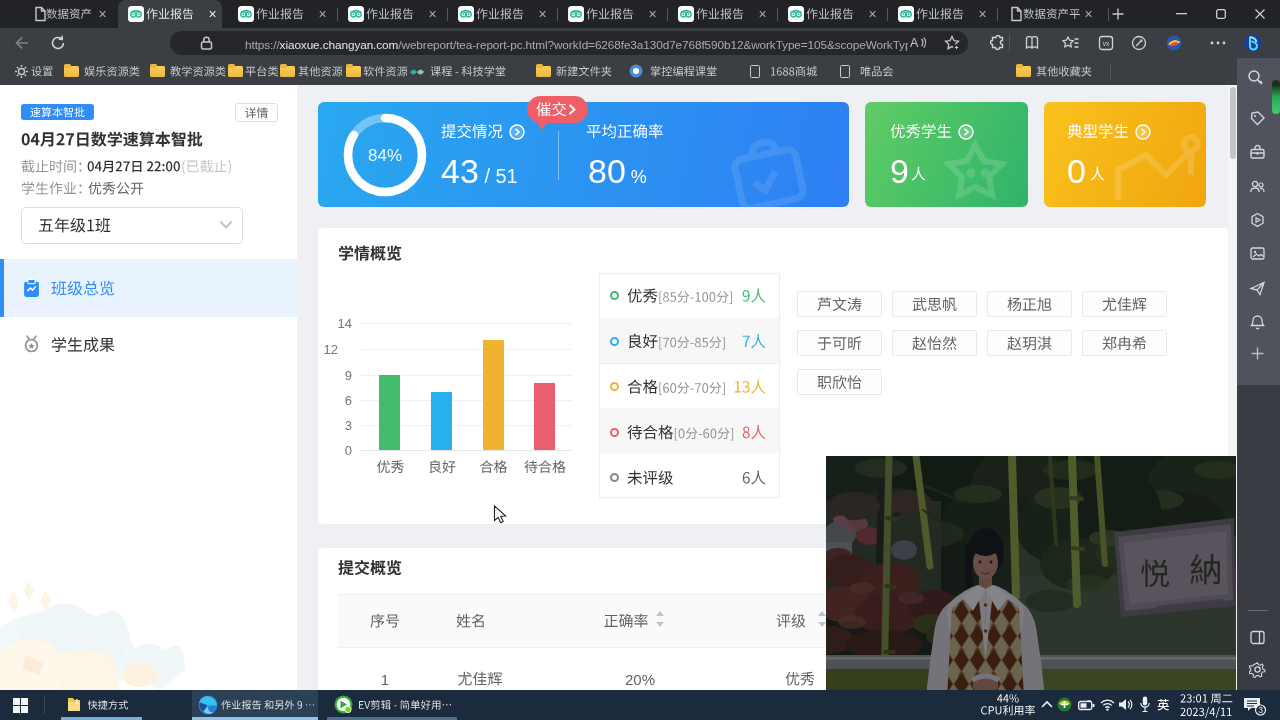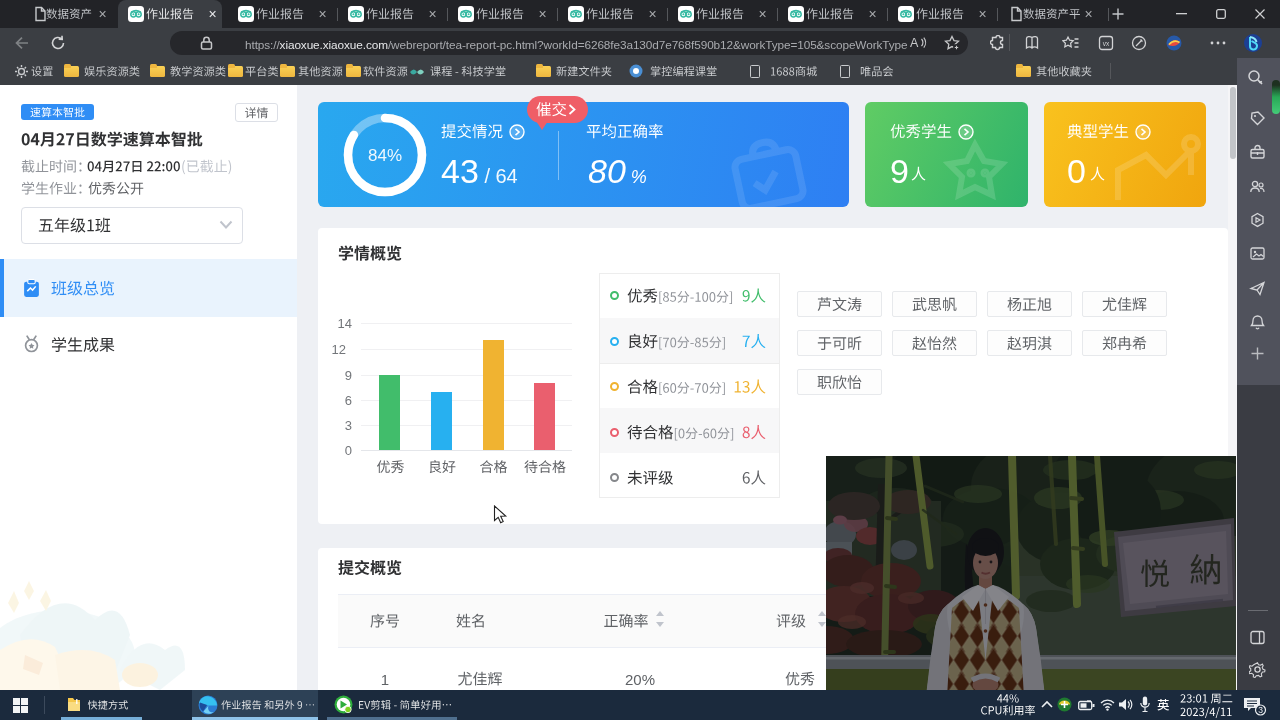--- a/index.html
+++ b/index.html
@@ -135,42 +135,42 @@
     <path d="M6.5 4.8 L10 8 L6.5 11.2" stroke="#fff" stroke-width="1.6" fill="none"></path>
   </svg>
 <svg class="abs" style="left:958px;top:124px" width="16" height="16" viewBox="0 0 16 16">
     <circle cx="8" cy="8" r="7" fill="rgba(255,255,255,0.2)" stroke="#fff" stroke-width="1.4"></circle>
     <path d="M6.5 4.8 L10 8 L6.5 11.2" stroke="#fff" stroke-width="1.6" fill="none"></path>
   </svg>
 <svg class="abs" style="left:1135px;top:124px" width="16" height="16" viewBox="0 0 16 16">
     <circle cx="8" cy="8" r="7" fill="rgba(255,255,255,0.2)" stroke="#fff" stroke-width="1.4"></circle>
     <path d="M6.5 4.8 L10 8 L6.5 11.2" stroke="#fff" stroke-width="1.6" fill="none"></path>
   </svg>
-<div class="bignum" style="left:441px;top:152px;">43<span style="font-size:20px;color:rgba(255,255,255,0.95)"> / 64</span></div>
-<div class="bignum" style="left:588px;top:152px;font-style:italic;">80<span style="font-size:18px;"> %</span></div>
+<div class="bignum" style="left:441px;top:152px;">43<span style="font-size:20px;color:rgba(255,255,255,0.95)"> / 51</span></div>
+<div class="bignum" style="left:588px;top:152px;">80<span style="font-size:18px;"> %</span></div>
 <div class="bignum" style="left:890px;top:152px;">9</div>
 <div class="bignum" style="left:1067px;top:152px;">0</div>
 <div class="abs" style="left:558px;top:131px;width:1px;height:49px;background:rgba(255,255,255,0.4)"></div>
 <div class="abs" style="left:527px;top:96px;width:61px;height:27px;background:#ef5e67;border-radius:13.5px;"></div>
 <svg class="abs" style="left:534px;top:121px" width="16" height="12" viewBox="0 0 16 12">
     <path d="M2 0 L14 0 L8 9 Z" fill="#ef5e67"></path>
   </svg>
 <svg class="abs" style="left:567px;top:103px" width="10" height="13" viewBox="0 0 10 13">
     <path d="M2.5 2 L7.5 6.5 L2.5 11" stroke="#fff" stroke-width="1.8" fill="none"></path>
   </svg>
 
 <div class="abs" id="panel1"></div>
 <div class="gline" style="top:323px"></div>
 <div class="gline" style="top:349px"></div>
 <div class="gline" style="top:375px"></div>
 <div class="gline" style="top:400px"></div>
 <div class="gline" style="top:425px"></div>
 <div class="gline" style="top:450px;background:#e4e6ea"></div>
 <div class="ylab" style="left:322px;top:316px">14</div>
-<div class="ylab" style="left:316px;top:342px">12</div>
+<div class="ylab" style="left:308px;top:342px">12</div>
 <div class="ylab" style="left:322px;top:368px">9</div>
 <div class="ylab" style="left:322px;top:393px">6</div>
 <div class="ylab" style="left:322px;top:418px">3</div>
 <div class="ylab" style="left:322px;top:443px">0</div>
 <div class="bar" style="left:379px;top:375px;height:75px;background:#41bd6b"></div>
 <div class="bar" style="left:431px;top:392px;height:58px;background:#27b0f0"></div>
 <div class="bar" style="left:483px;top:340px;height:110px;background:#f0b331"></div>
 <div class="bar" style="left:534px;top:383px;height:67px;background:#ea5f6e"></div>
 <div class="abs" id="legend"></div>
 <div class="lrow z" style="top:318px"></div>
@@ -428,21 +428,21 @@
     <rect width="11" height="1.3" fill="#cfd0d2"></rect>
   </svg>
 <svg class="abs" style="left:1216px;top:9px" width="10" height="10" viewBox="0 0 10 10">
     <rect x="0.7" y="0.7" width="8.6" height="8.6" rx="1.5" fill="none" stroke="#cfd0d2" stroke-width="1.3"></rect>
   </svg>
 <svg class="abs" style="left:1255px;top:9px" width="10" height="10" viewBox="0 0 10 10">
     <path d="M0.5 0.5 L9.5 9.5 M9.5 0.5 L0.5 9.5" stroke="#cfd0d2" stroke-width="1.2"></path>
   </svg>
 <div class="abs" id="toolbar"></div>
 <div class="abs" id="urlpill"></div>
-<div class="abs" id="urltext">https://<b>xiaoxue.xiaoxue.com</b>/webreport/tea-report-pc.html?workId=6268fe3a130d7e768f590b12&amp;workType=105&amp;scopeWorkType=0&amp;userId=150...</div>
+<div class="abs" id="urltext">https://<b>xiaoxue.changyan.com</b>/webreport/tea-report-pc.html?workId=6268fe3a130d7e768f590b12&amp;workType=105&amp;scopeWorkType=0&amp;userId=150...</div>
 <svg class="abs" style="left:14px;top:35px" width="16" height="16" viewBox="0 0 16 16">
     <path d="M14 8 H3 M8 2.6 L2.5 8 L8 13.4" stroke="#7f8285" stroke-width="1.7" fill="none"></path>
   </svg>
 <svg class="abs" style="left:50px;top:35px" width="16" height="16" viewBox="0 0 16 16">
     <path d="M13.5 8 a5.5 5.5 0 1 1 -1.8 -4.1 M12 0.8 L12.2 4.4 L8.7 4.1" stroke="#d2d3d5" stroke-width="1.6" fill="none"></path>
   </svg>
 <svg class="abs" style="left:200px;top:36px" width="13" height="14" viewBox="0 0 13 14">
     <rect x="1.5" y="6" width="10" height="7" rx="1.5" fill="none" stroke="#c6c7c9" stroke-width="1.5"></rect>
     <path d="M3.8 6 V4 a2.7 2.7 0 0 1 5.4 0 V6" fill="none" stroke="#c6c7c9" stroke-width="1.5"></path>
   </svg>

